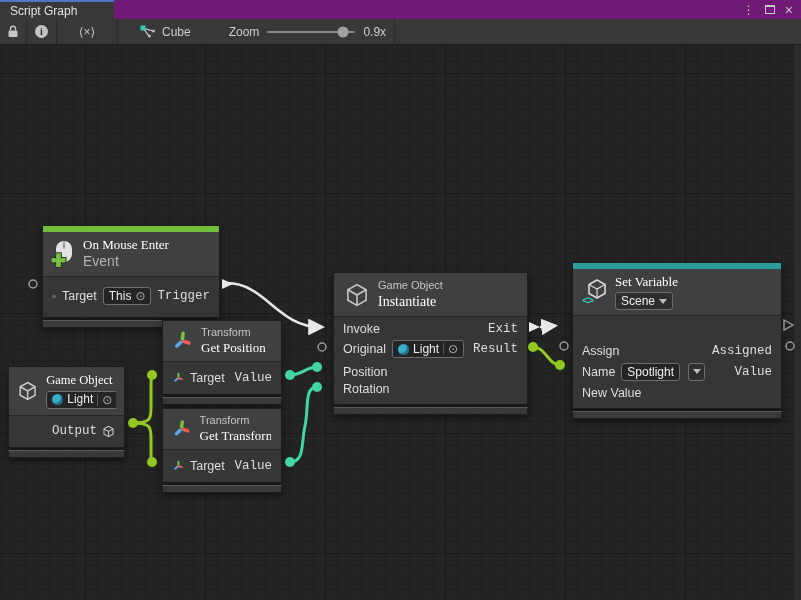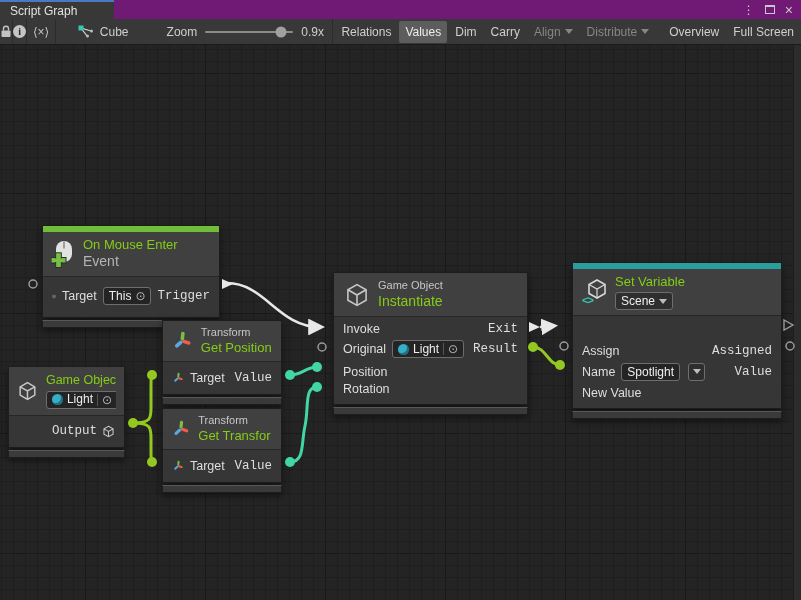--- a/index.html
+++ b/index.html
@@ -61,21 +61,21 @@
   svg.wires * { pointer-events:auto; }
 
   
   .node { position:absolute; z-index:2; }
   .node-main { background:#363636; border:1px solid #1d1d1d; box-shadow:0 4px 9px rgba(0,0,0,.45); }
   .cbar { height:6px; }
   .nhead { background:#404040; border-bottom:1px solid #262626; display:flex; align-items:center;
            gap:8px; padding:5px 10px 5px 8px; }
   .nhead .txt { line-height:1.25; overflow:hidden; white-space:nowrap; }
   .cat { font-size:11px; color:#c6c6c6; }
-  .ttl { font-size:13px; color:#84cc16; }
+  .ttl { font-size:13px; color:#ffffff;font-family:Liberation Serif, serif; }
   .sub { font-size:14px; color:#b4b4b4; }
   .nbody { padding:4px 9px 5px 9px; }
   .nrow { height:21px; display:flex; align-items:center; gap:6px; color:#dedede; font-size:12.5px;
           white-space:nowrap; }
   .nrow .right { margin-left:auto; display:flex; align-items:center; gap:5px;font-family:Liberation Mono, monospace; }
   .nfoot { height:8px; background:#3a3a3a; border:1px solid #1d1d1d; border-top:1px solid #585858;
            margin-top:2px; box-shadow:0 3px 6px rgba(0,0,0,.4); }
   .chip { display:inline-flex; align-items:center; gap:4px; background:#242424; border:1px solid #6e6e6e;
           border-radius:3px; padding:0px 5px; height:18px; color:#eee; font-size:12px; }
   .chip .picker { color:#b5b5b5; font-size:12px; line-height:1; }
@@ -132,36 +132,20 @@
     <div class="zoom-group">
       <span>Zoom</span>
       <span class="zoom-track">
         <span class="zoom-handle" style="left:86%;"></span>
       </span>
       <span>0.9x</span>
     </div>
 
     <div class="tsep"></div>
 
-    <div class="tbuttons">
-      <span class="tbtn">Relations</span>
-      <span class="tbtn selected">Values</span>
-      <span class="tbtn">Dim</span>
-      <span class="tbtn">Carry</span>
-      <span class="tbtn disabled">
-        <span>Align</span>
-        <span class="caret"></span>
-      </span>
-      <span class="tbtn disabled">
-        <span>Distribute</span>
-        <span class="caret"></span>
-      </span>
-      <span class="tbtn gap">Overview</span>
-      <span class="tbtn">Full Screen</span>
-    </div>
   </div>
 
   <div class="canvas">
     <div class="scroll-strip"></div>
 
     <svg class="wires" width="801" height="555">
       <defs>
         <marker id="arrowW" viewBox="0 0 10 10" refX="7" refY="5" markerWidth="6.5" markerHeight="6.5" orient="auto">
           <path d="M0 0 L10 5 L0 10 z" fill="#e8e8e8"></path>
         </marker>

